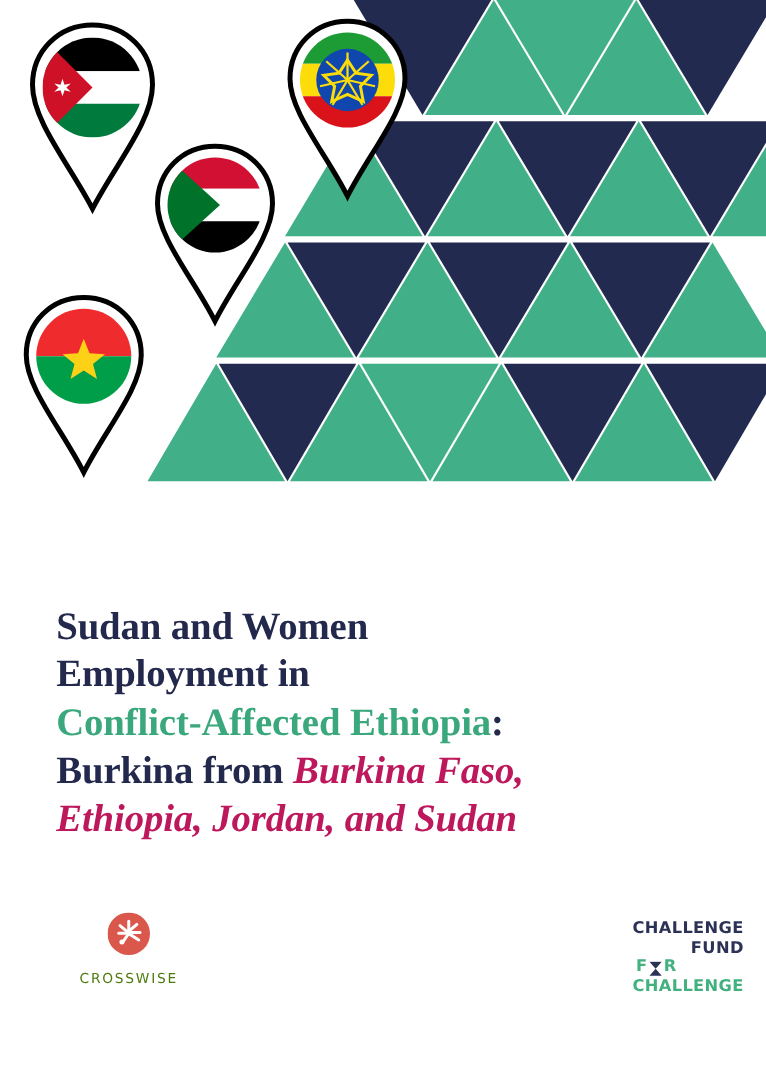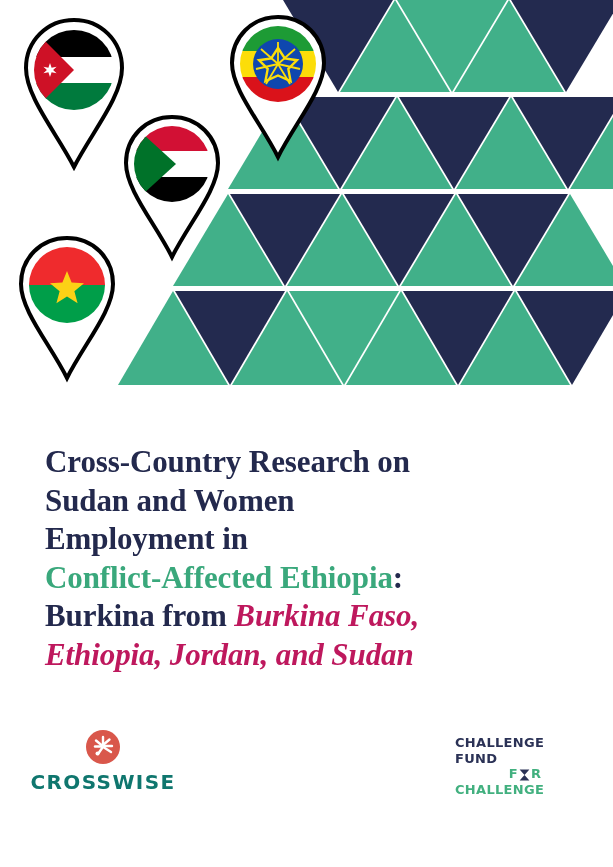--- a/index.html
+++ b/index.html
@@ -66,35 +66,35 @@
     text-align: center;
   }
   .cw-mark {
     margin: 0 auto 9px auto;
     width: 34px;
     height: 34px;
   }
   .cw-mark svg { display: block; }
   .cw-text {
     font-family: "DejaVu Sans", sans-serif;
-    font-size: 20px;
+    font-size: 11px;
     line-height: 19px;
     letter-spacing: 1.4px;
-    color: #0f766e;
-    font-weight: 700;
+    color: #4d7c0f;
+    font-weight: 400;
   }
   .cw-line2 { letter-spacing: 2.2px; }
 
   
   .cfye {
     position: absolute;
     left: 455px;
     top: 735px;
     width: 140px;
-    text-align: left;
+    text-align: right;
   }
   .cfye div {
     font-family: "DejaVu Sans", sans-serif;
     font-weight: 700;
     font-size: 13px;
     line-height: 15.5px;
     letter-spacing: 0.3px;
   }
   .cf-navy { color: #2b3256; }
   .cf-green { color: #42b07f; }
@@ -239,21 +239,21 @@
       <g clip-path="url(#clipBf)">
         <rect x="12" y="12" width="80" height="40" fill="#ef2b2d"></rect>
         <rect x="12" y="52" width="80" height="40" fill="#009e49"></rect>
         <polygon points="52,38 56.6,49.6 69,50.3 59.4,58.2 62.6,70.2 52,63.4 41.4,70.2 44.6,58.2 35,50.3 47.4,49.6" fill="#fcd116"></polygon>
       </g>
     </svg>
   </div>
 
   <div class="title-block">
     <h1 class="title">
-      <span>Cross-Country Research on</span><br>
+      <br>
       <span>Sudan and Women</span><br>
       <span>Employment in</span><br>
       <span class="t-green">Conflict-Affected Ethiopia</span><span>:</span><br>
       <span>Burkina from </span><span class="t-green-italic">Burkina Faso,</span><br>
       <span class="t-green-italic">Ethiopia, Jordan, and Sudan</span>
     </h1>
   </div>
 
   <div class="crosswise">
     <div class="cw-mark">

